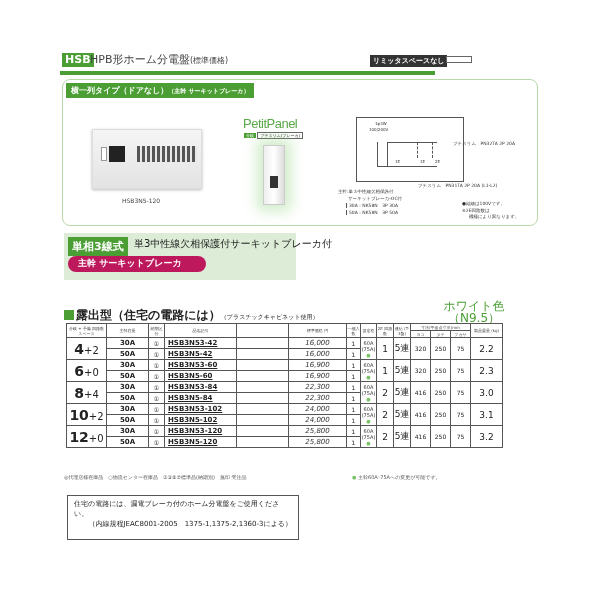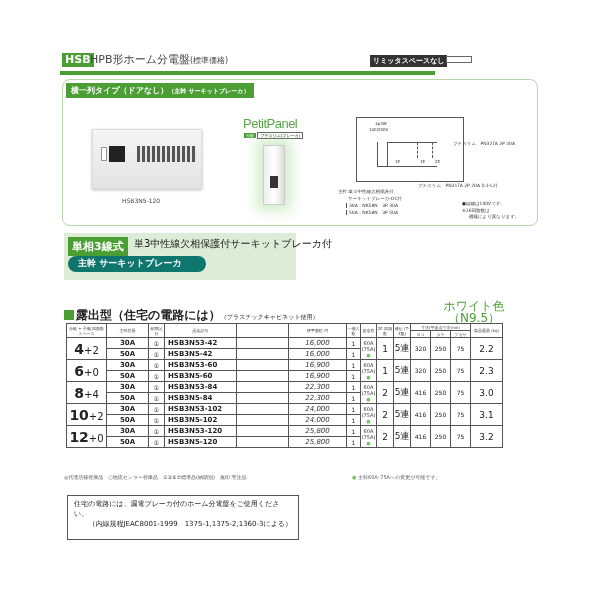--- a/index.html
+++ b/index.html
@@ -34,35 +34,35 @@
 
   .diag { left: 356px; top: 117px; width: 108px; height: 65px; border: 1px solid #555; }
   .diag-t { font-size: 4px; color: #333; }
   .diag-line { position: absolute; border-top: 1px solid #555; }
   .leader { position: absolute; font-size: 4.5px; color: #333; white-space: nowrap; }
 
   
   .sec { left: 64px; top: 233px; width: 232px; height: 47px; background: #dcecd6; }
   .sec-badge { left: 68px; top: 237px; background: #4a9e34; color: #fff; font-size: 11px; font-weight: bold; padding: 2px 4px; }
   .sec-title { left: 134px; top: 237px; font-size: 10px; color: #222; }
-  .sec-pill { left: 68px; top: 256px; width: 138px; height: 16px; background: #0f766e; color: #fff; font-size: 9px; font-weight: bold; border-radius: 8px; padding: 1px 10px; }
+  .sec-pill { left: 68px; top: 256px; width: 138px; height: 16px; background: #be185d; color: #fff; font-size: 9px; font-weight: bold; border-radius: 8px; padding: 1px 10px; }
 
   
   .tbl-title { left: 64px; top: 307px; font-size: 12px; font-weight: bold; color: #222; }
   .tbl-title .sq { display: inline-block; width: 10px; height: 10px; background: #4a9e34; margin-right: 2px; vertical-align: -1px; }
   .tbl-title small { font-size: 6px; font-weight: normal; }
   .color-name { left: 439px; top: 300px; font-size: 12px; color: #4a9e34; text-align: center; width: 70px; line-height: 12px; }
 
   table.spec { position: absolute; left: 66px; top: 323px; border-collapse: collapse; font-size: 6px; }
   table.spec td, table.spec th { border: 1px solid #555; text-align: center; padding: 0; height: 11px; }
   table.spec th { font-weight: normal; font-size: 4px; color: #444; height: 14px; }
   .c-count { font-size: 14px; font-weight: bold; }
   .c-count span { font-size: 10px; font-weight: normal; }
   .c-main { font-weight: bold; font-size: 7px; }
-  .c-code { font-weight: bold; font-size: 7px; text-align: left !important; padding-left: 3px !important; }
+  .c-code { font-weight: bold; font-size: 7px; text-align: left !important; padding-left: 3px !important; text-decoration: underline; }
   .c-price { font-size: 7px; color: #333; font-style: italic; }
   .c-small { font-size: 5px; color: #333; line-height: 6px; }
   .c-mid { font-size: 9px; }
   .c-w { font-size: 6px; }
   .c-dot { color: #7cc46a; }
 
   .legend-l { left: 64px; top: 474px; font-size: 5px; color: #555; }
   .legend-r { left: 352px; top: 474px; font-size: 5px; color: #555; }
   .legend-r .dot { color: #7cc46a; }
 
@@ -270,14 +270,14 @@
         <td class="c-w">1</td>
       </tr>
     </tbody>
 </table>
 
 <div class="abs legend-l">◎代理店様在庫品　○物流センター在庫品　①③⑤⑦標準品(納期別)　無印 受注品</div>
 <div class="abs legend-r"><span class="dot">● </span><span>主幹60A･75Aへの変更が可能です。</span></div>
 
 <div class="abs notice">
   <div>住宅の電路には、漏電ブレーカ付のホーム分電盤をご使用ください。</div>
-  <div class="r">（内線規程JEAC8001-1999　1375-1,1375-2,1360-3による）</div>
+  <div class="r">（内線規程JEAC8001-2005　1375-1,1375-2,1360-3による）</div>
 </div>
 
 </body></html>

